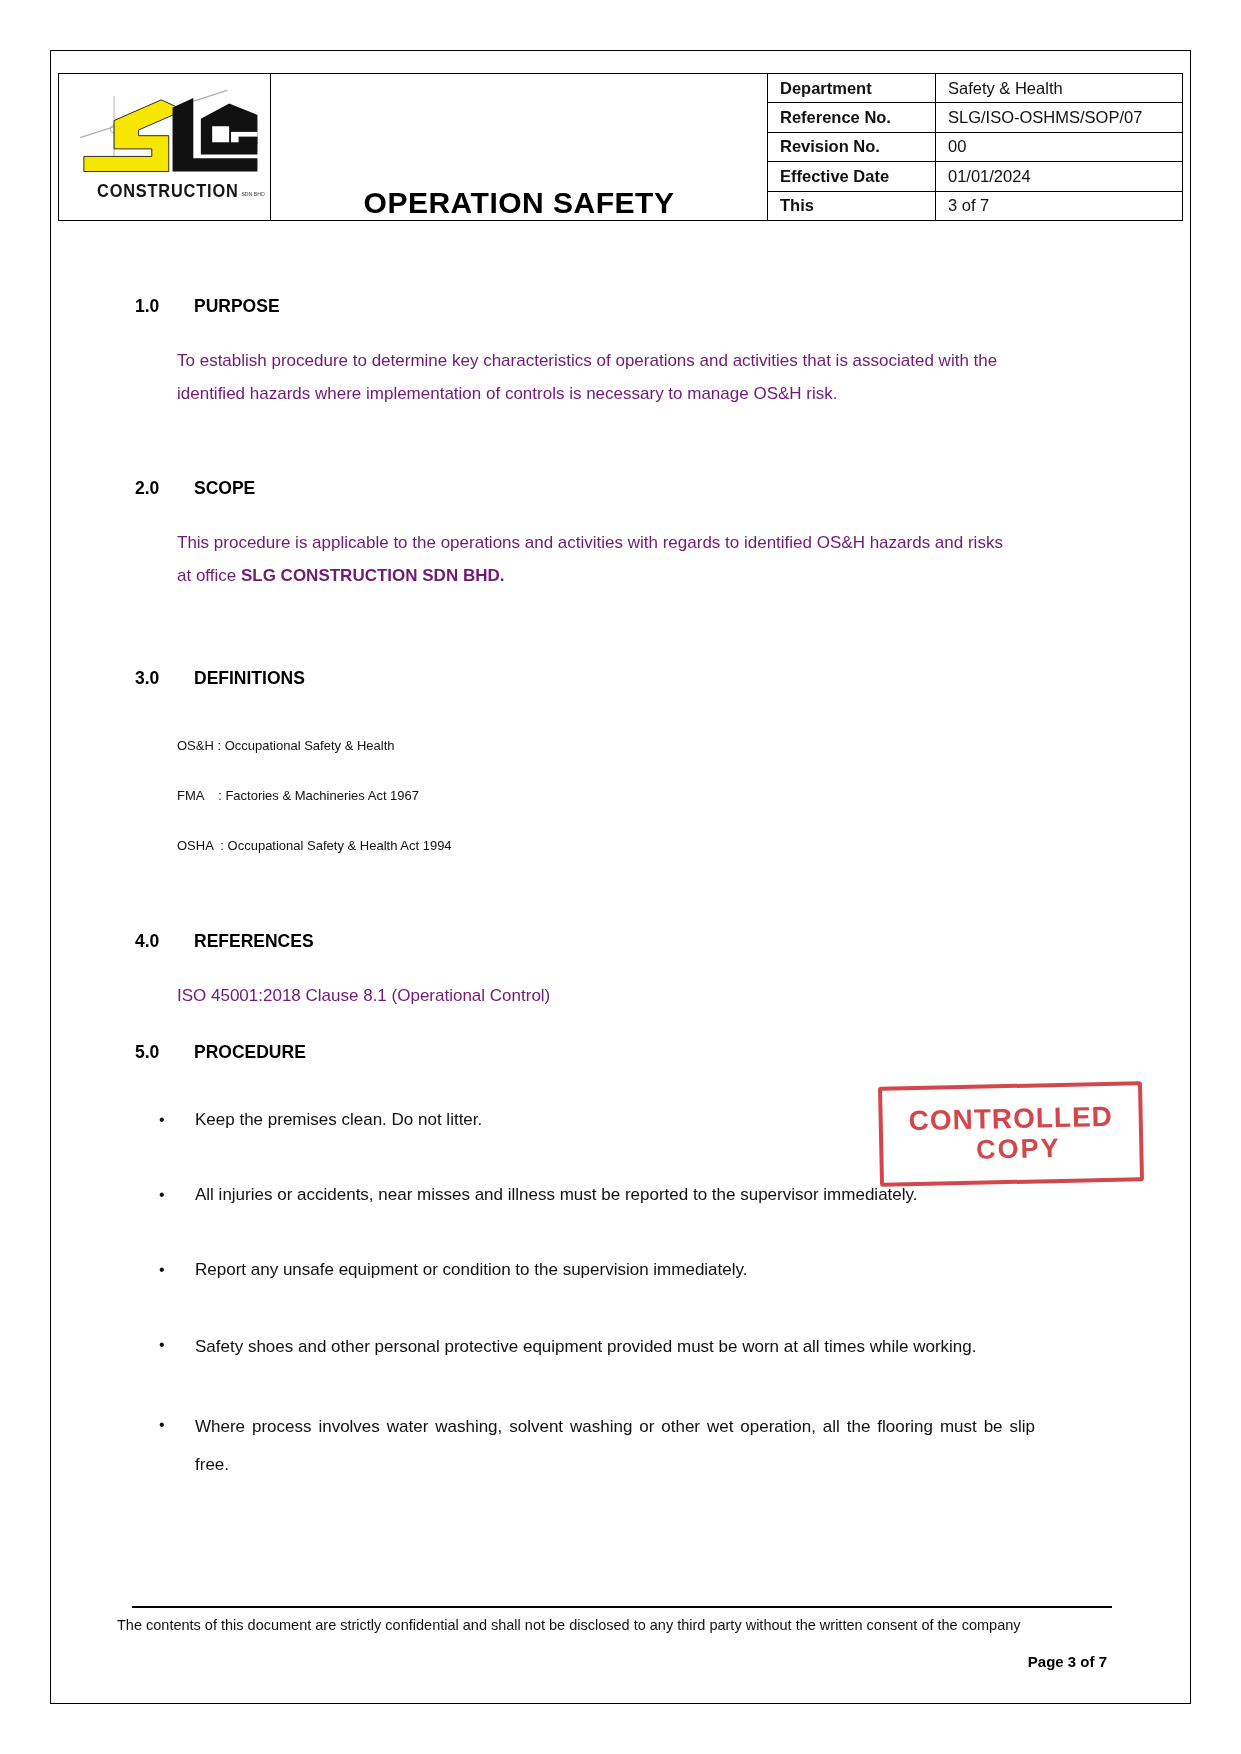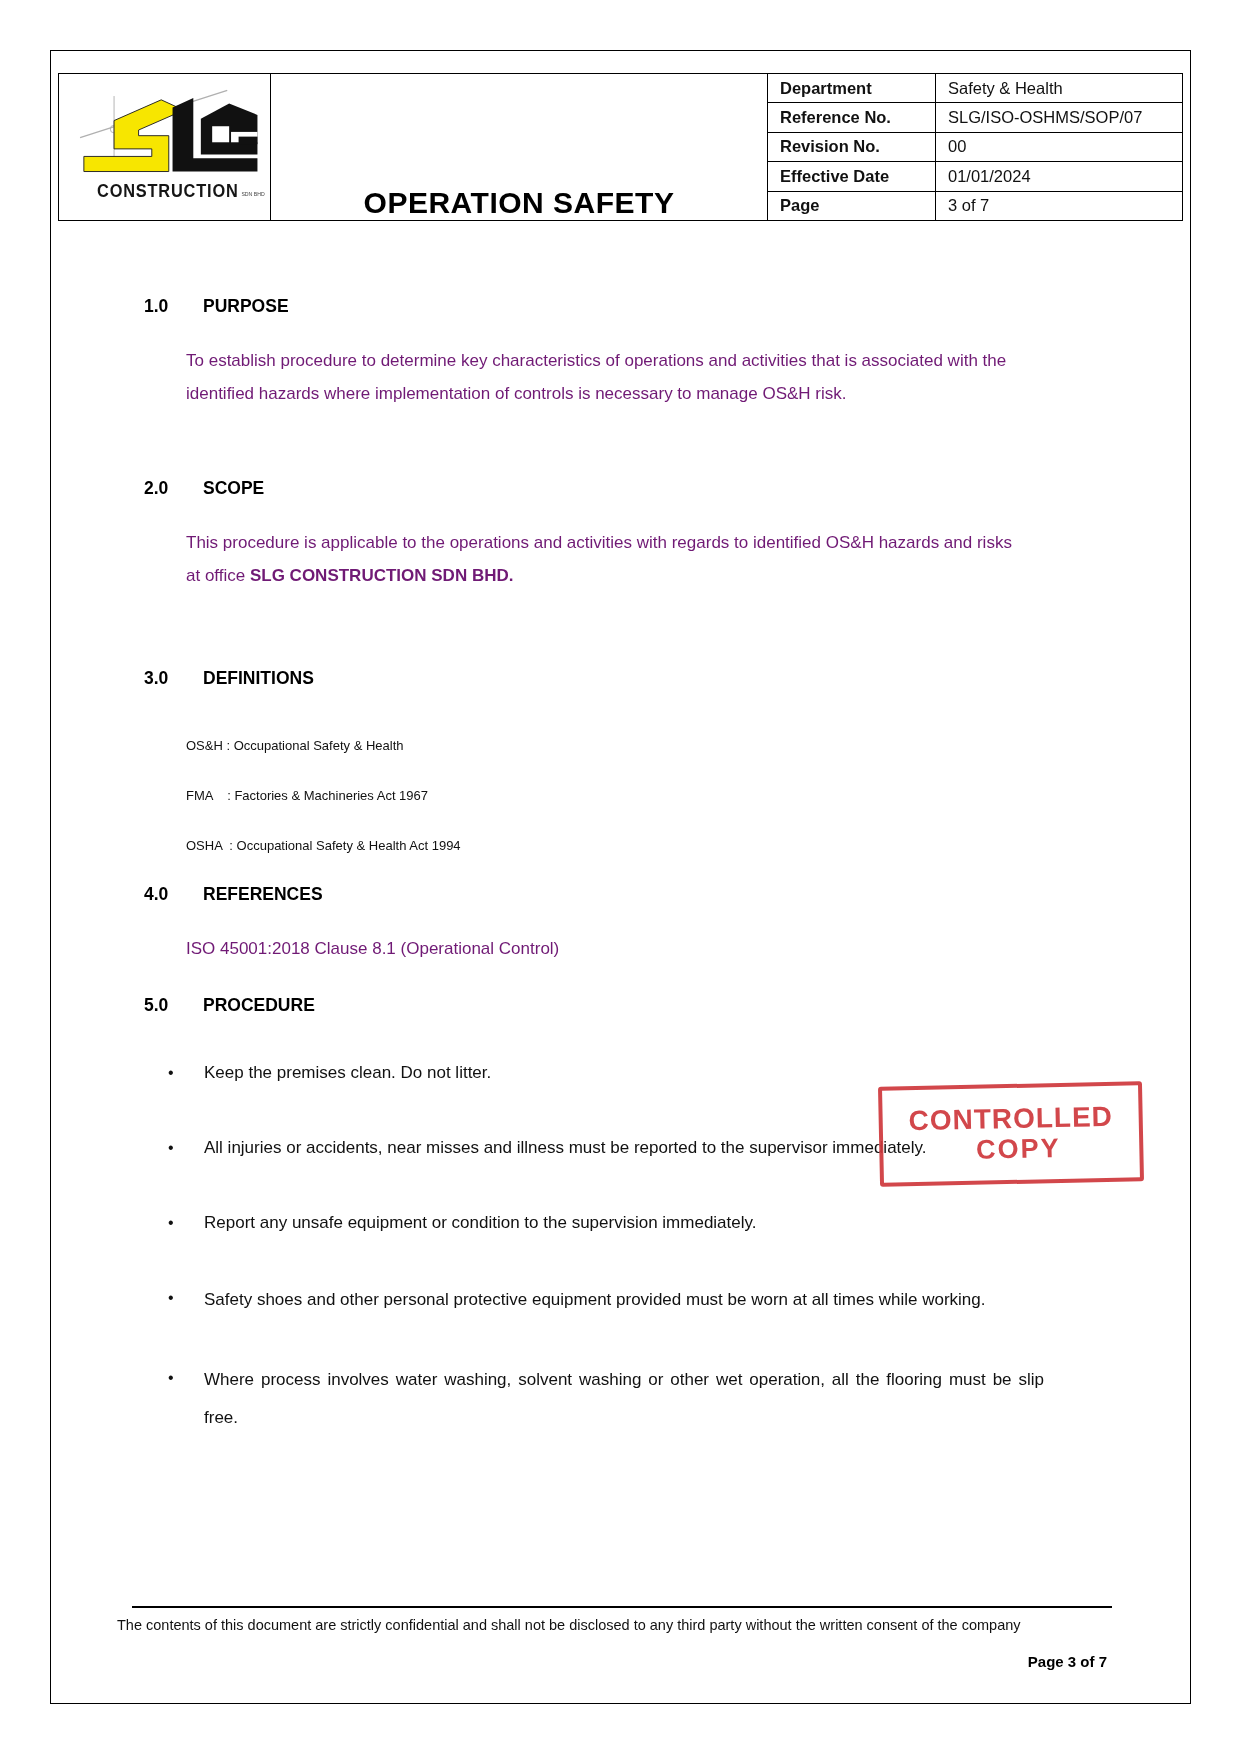--- a/index.html
+++ b/index.html
@@ -19,26 +19,26 @@
   .logo-cell { width:212px; flex:0 0 212px; border-right:1.4px solid #000; box-sizing:border-box;
     display:flex; align-items:center; justify-content:center; }
   .title-cell { width:497px; flex:0 0 497px; border-right:1.4px solid #000; box-sizing:border-box;
     display:flex; align-items:flex-end; justify-content:center; }
   .doc-title { font-size:30px; font-weight:bold; letter-spacing:0.5px; color:#000; }
   .info-table { flex:1; border-collapse:collapse; table-layout:fixed; height:100%; }
   .info-table td { border-bottom:1.4px solid #000; font-size:16.5px; vertical-align:middle; padding:0 0 0 12px; }
   .info-table tr:last-child td { border-bottom:none; }
   .info-label { width:155px; font-weight:bold; border-right:1.4px solid #000; }
   
-  .content { position:absolute; left:12px; top:170px; width:100%; }
+  .content { position:absolute; left:3px; top:170px; width:100%; }
   .content section { display:block; }
   .content section:nth-of-type(1){ margin-top:74px; }
   .content section:nth-of-type(2){ margin-top:67px; }
   .content section:nth-of-type(3){ margin-top:75px; }
-  .content section:nth-of-type(4){ margin-top:21px; }
+  .content section:nth-of-type(4){ margin-top:68px; }
   .content section:nth-of-type(5){ margin-top:29px; }
   .content section:nth-of-type(6){ margin-top:38px; }
   .sec-heading { margin-left:81px; font-size:17.5px; font-weight:bold; line-height:22px; color:#000; }
   .sec-num { display:inline-block; width:59px; }
   p.body-para { margin:27px 0 0 123px; width:842px; font-size:17px; line-height:33px; color:#701a75; }
   p.body-para .bold { font-weight:bold; }
   .defs { margin:40px 0 0 123px; font-size:13px; line-height:33px; white-space:pre-wrap; }
   .defs p { margin:17px 0 0 0; }
   .defs p:first-child { margin-top:0; }
   .bullet { display:flex; margin:42px 0 0 105px; width:876px; font-size:17px; line-height:33px; }
@@ -98,21 +98,21 @@
             </tr>
             <tr>
               <td class="info-label">Revision No.</td>
               <td class="info-value">00</td>
             </tr>
             <tr>
               <td class="info-label">Effective Date</td>
               <td class="info-value">01/01/2024</td>
             </tr>
             <tr>
-              <td class="info-label">Page</td>
+              <td class="info-label">This</td>
               <td class="info-value">3 of 7</td>
             </tr>
           </tbody>
       </table>
     </div>
 
     <div class="content" id="sections">
         <section class="doc-section">
           <div class="sec-heading"><span class="sec-num">1.0</span><span class="sec-title">PURPOSE</span></div>
           <p class="body-para"><span>To establish procedure to determine key characteristics of operations and activities that is associated with the identified hazards where implementation of controls is necessary to manage OS&amp;H risk.</span></p>

